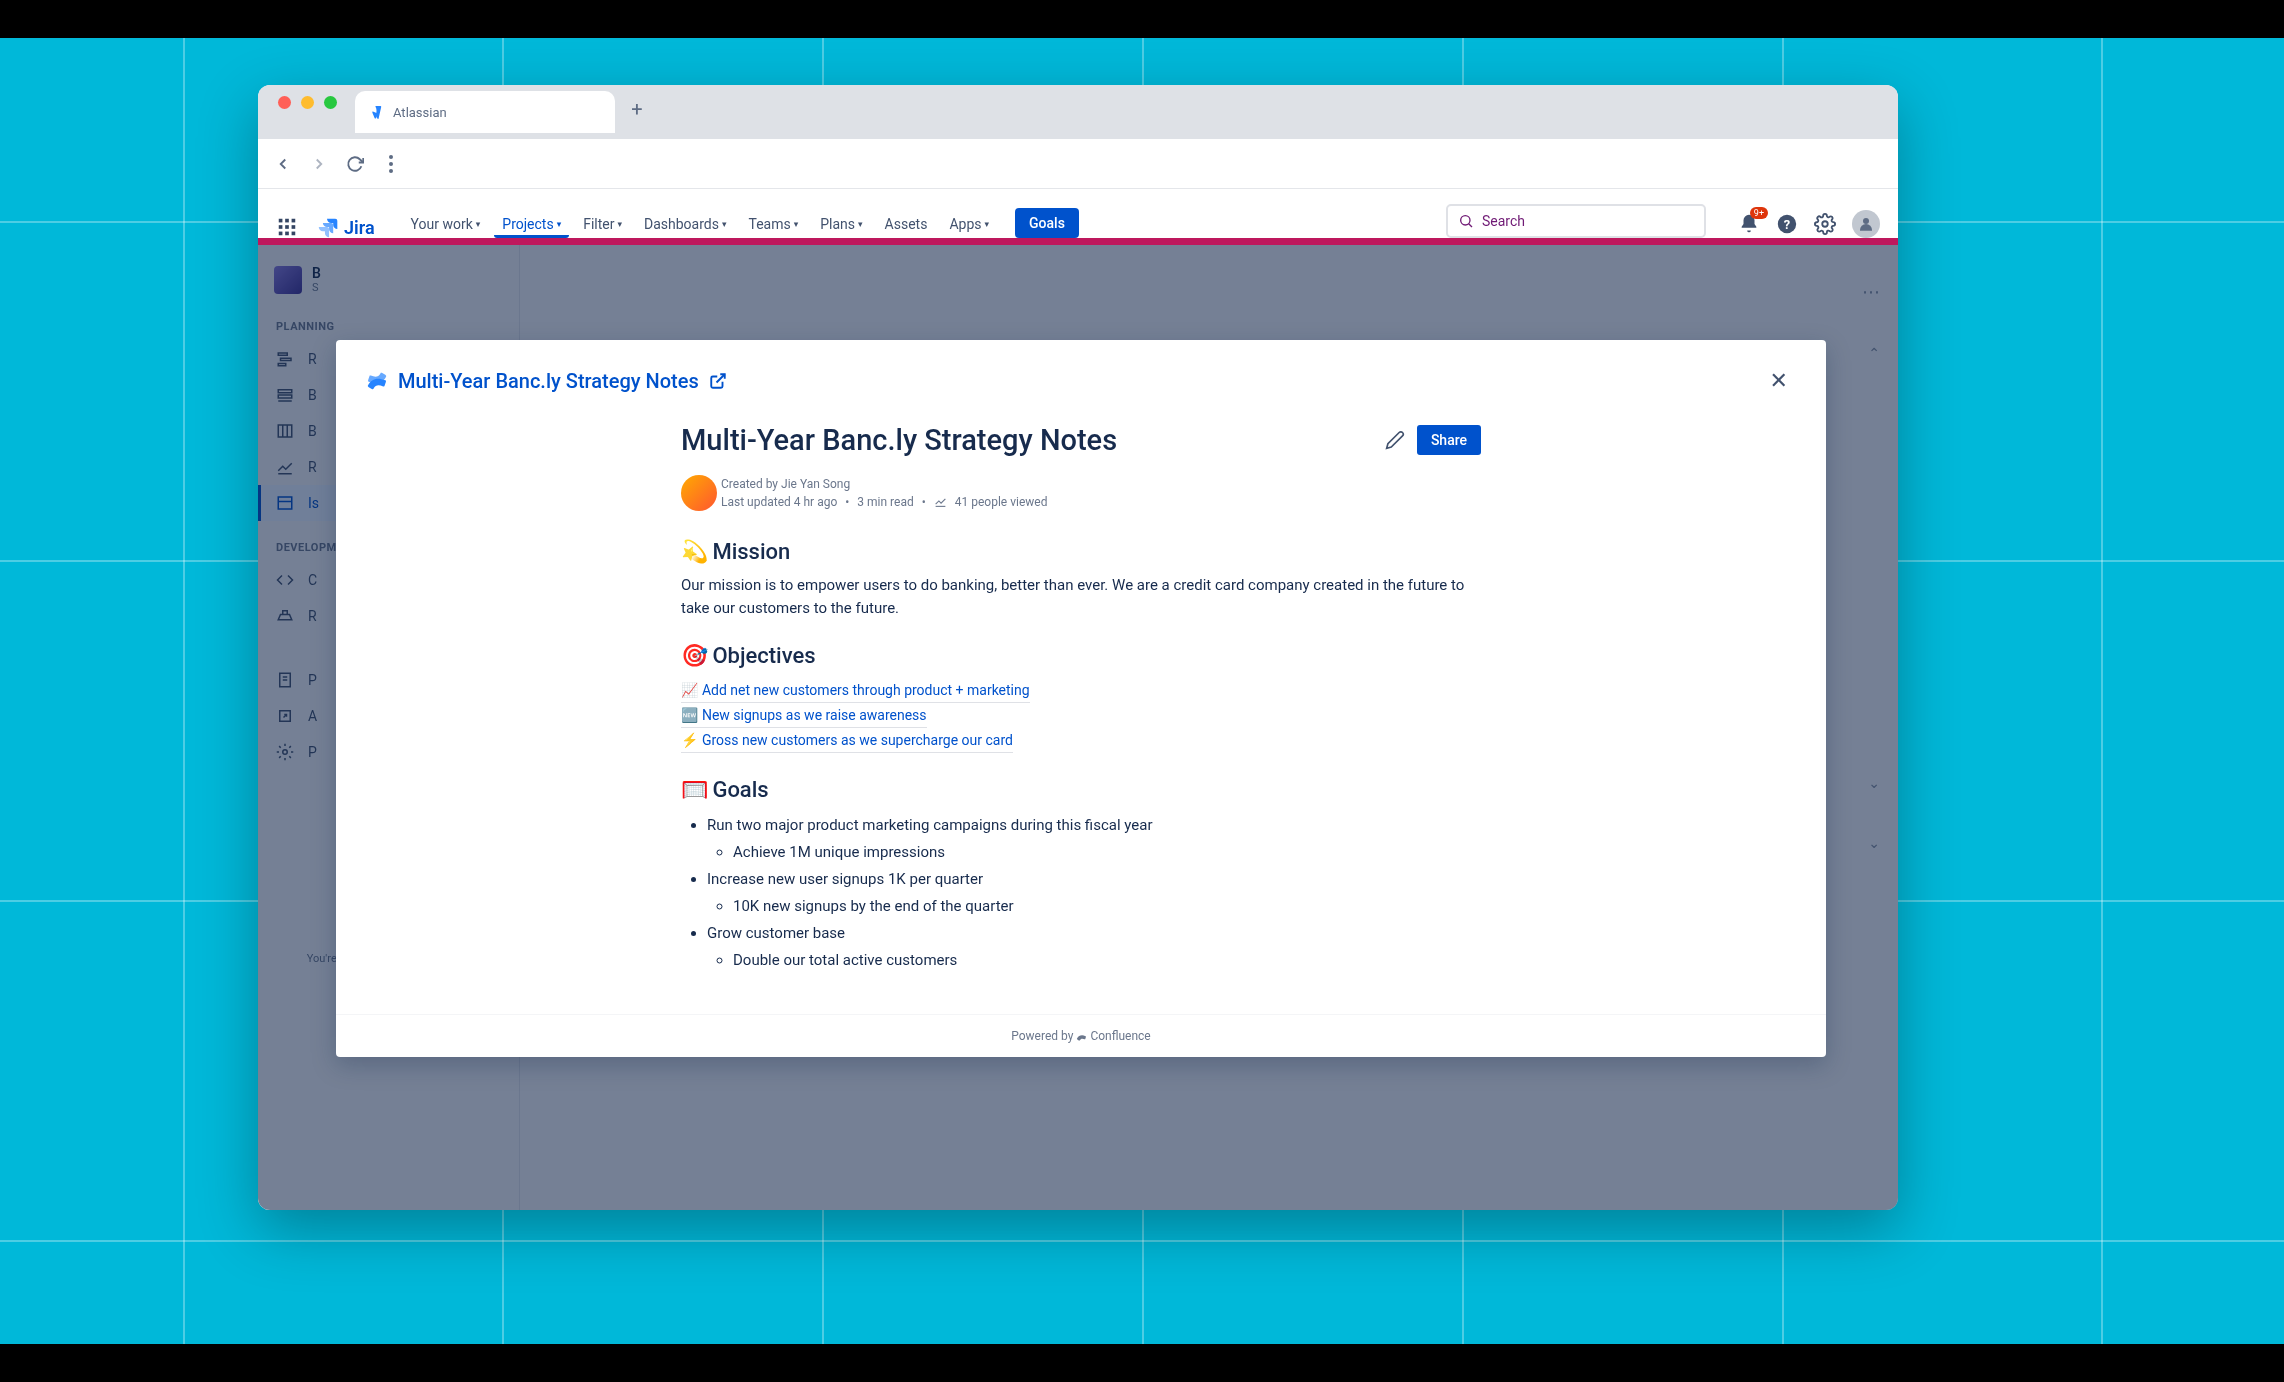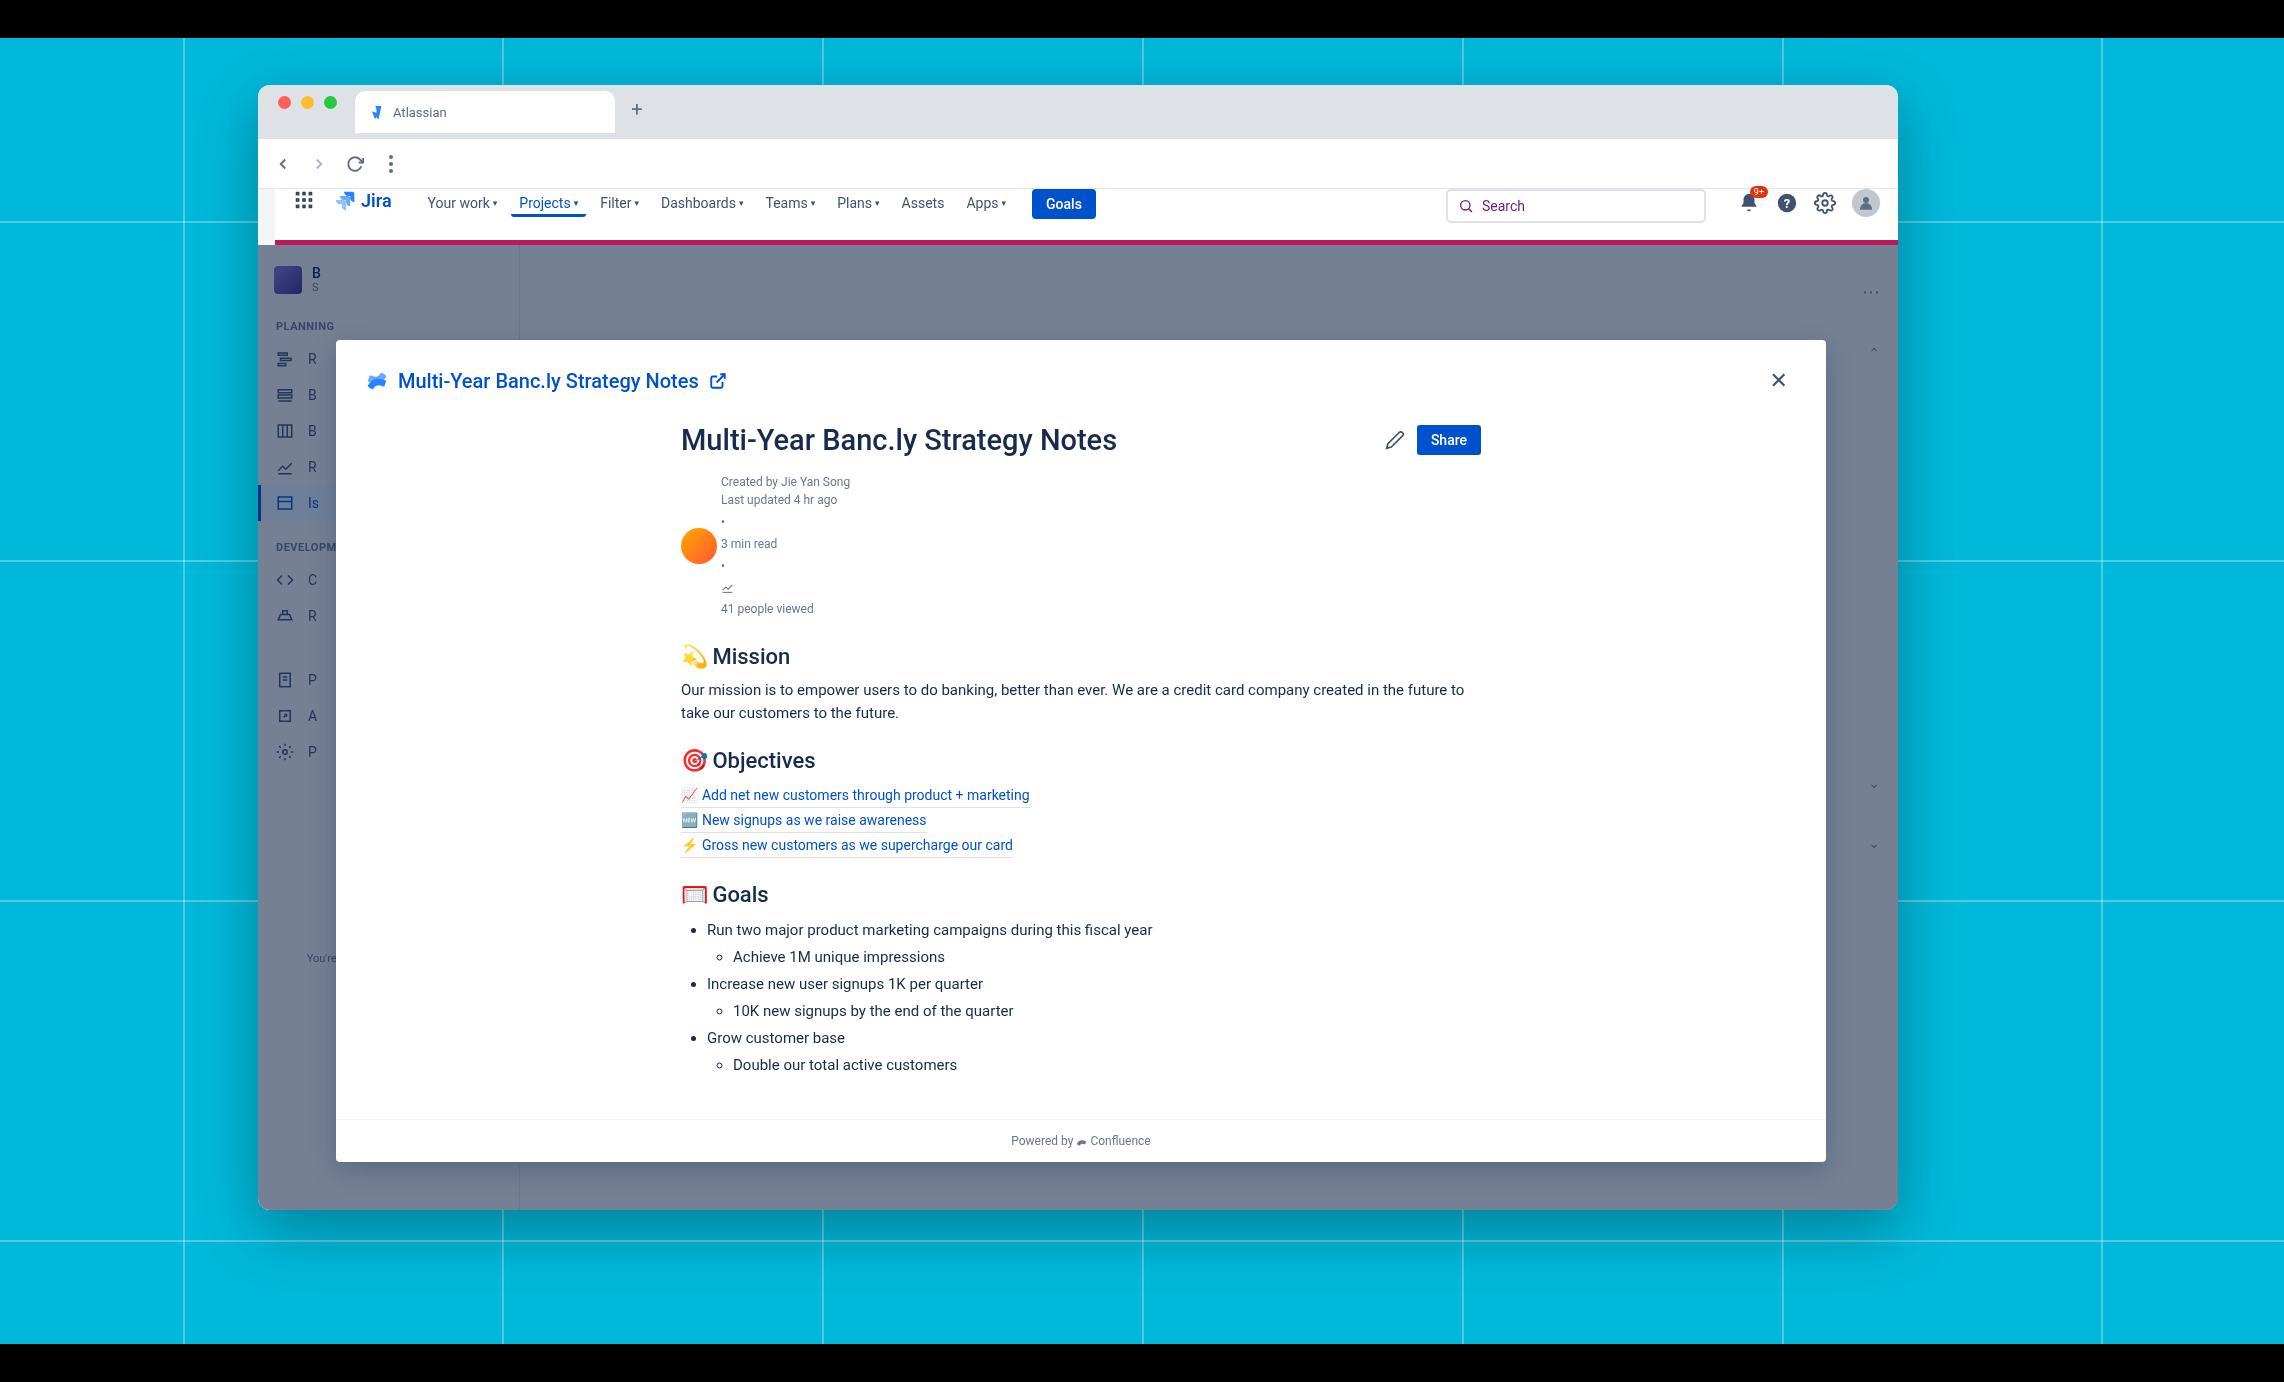--- a/index.html
+++ b/index.html
@@ -23,21 +23,21 @@
 
 .url-bar { height: 50px; background: #fff; border-bottom: 1px solid #e4e6ea; display: flex; align-items: center; padding: 0 14px; gap: 14px; }
 .nav-icon { width: 22px; height: 22px; display: flex; align-items: center; justify-content: center; color: #5e6c84; cursor: pointer; }
 .url-input { flex: 1; height: 34px; background: #f1f2f4; border-radius: 20px; display: flex; align-items: center; padding: 0 16px; gap: 10px; font-size: 14px; color: #202124; }
 .url-input .url-text { flex: 1; }
 .url-input .star-icon { color: #5e6c84; }
 .browser-menu { width: 22px; display: flex; flex-direction: column; align-items: center; justify-content: center; gap: 3px; cursor: pointer; }
 .browser-menu-dot { width: 4px; height: 4px; border-radius: 50%; background: #5e6c84; }
 
 
-.jira-bar { height: 56px; background: #fff; border-bottom: 5px solid #be185d; display: flex; align-items: flex-start; padding: 0 18px; gap: 18px; margin-left: 17px; }
+.jira-bar { height: 56px; background: #fff; border-bottom: 7px solid #be185d; display: flex; align-items: flex-end; padding: 0 18px; gap: 18px; }
 .app-switcher { color: #344563; }
 .jira-logo { display: flex; align-items: center; gap: 6px; color: #0052cc; font-weight: 600; font-size: 18px; }
 .jira-nav { display: flex; gap: 6px; margin-left: 10px; }
 .jira-nav-item { display: flex; align-items: center; gap: 3px; font-size: 14px; color: #42526e; padding: 6px 8px; cursor: pointer; border-radius: 3px; }
 .jira-nav-item.active { color: #0052cc; border-bottom: 3px solid #0052cc; padding-bottom: 3px; }
 .chevron-down { font-size: 9px; }
 .create-btn { background: #0052cc; color: #fff; padding: 7px 14px; border-radius: 4px; font-size: 14px; font-weight: 500; cursor: pointer; }
 .jira-search { margin-left: auto; width: 260px; height: 34px; border: 2px solid #dfe1e6; border-radius: 5px; display: flex; align-items: center; padding: 0 10px; gap: 8px; color: #701a75; font-size: 14px; }
 .jira-right-icons { display: flex; gap: 16px; align-items: center; margin-left: 14px; }
 .notif-badge { position: relative; }
@@ -67,21 +67,21 @@
 .modal-close { font-size: 22px; color: #42526e; cursor: pointer; padding: 4px 8px; }
 .modal-body { max-width: 880px; margin: 20px auto 0; padding: 0 40px 40px; }
 .modal-title-row { display: flex; align-items: center; justify-content: space-between; margin-bottom: 18px; }
 .modal-title { font-size: 29px; font-weight: 500; color: #172b4d; }
 .modal-actions { display: flex; align-items: center; gap: 12px; }
 .edit-btn { color: #42526e; cursor: pointer; }
 .share-btn { background: #0052cc; color: #fff; padding: 7px 14px; border-radius: 3px; font-size: 14px; font-weight: 500; cursor: pointer; }
 .modal-meta { display: flex; align-items: center; gap: 4px; font-size: 12px; color: #6b778c; margin-bottom: 28px; }
 .modal-meta-avatar { width: 36px; height: 36px; border-radius: 50%; background: linear-gradient(135deg,#ffab00,#ff5630); }
 .modal-meta-text { display: flex; flex-direction: column; gap: 4px; }
-.modal-meta-row2 { display: flex; gap: 8px; flex-direction: column; }
+.modal-meta-row2 { display: flex; gap: 8px; }
 
 .content h2 { font-size: 22px; color: #172b4d; font-weight: 500; margin: 24px 0 10px; display: flex; align-items: center; gap: 4px; }
 .content p { font-size: 15px; color: #172b4d; line-height: 1.5; }
 .content .obj-link { display: block; color: #0052cc; font-size: 14px; padding: 4px 0; text-decoration: none; border-bottom: 1px solid #dfe1e6; width: fit-content; }
 .content ul { list-style: disc; padding-left: 26px; font-size: 15px; color: #172b4d; line-height: 1.8; }
 .content ul ul { list-style: circle; padding-left: 26px; }
 
 .modal-footer { text-align: center; font-size: 12px; color: #6b778c; padding: 14px; border-top: 1px solid #f4f5f7; }
 
 

